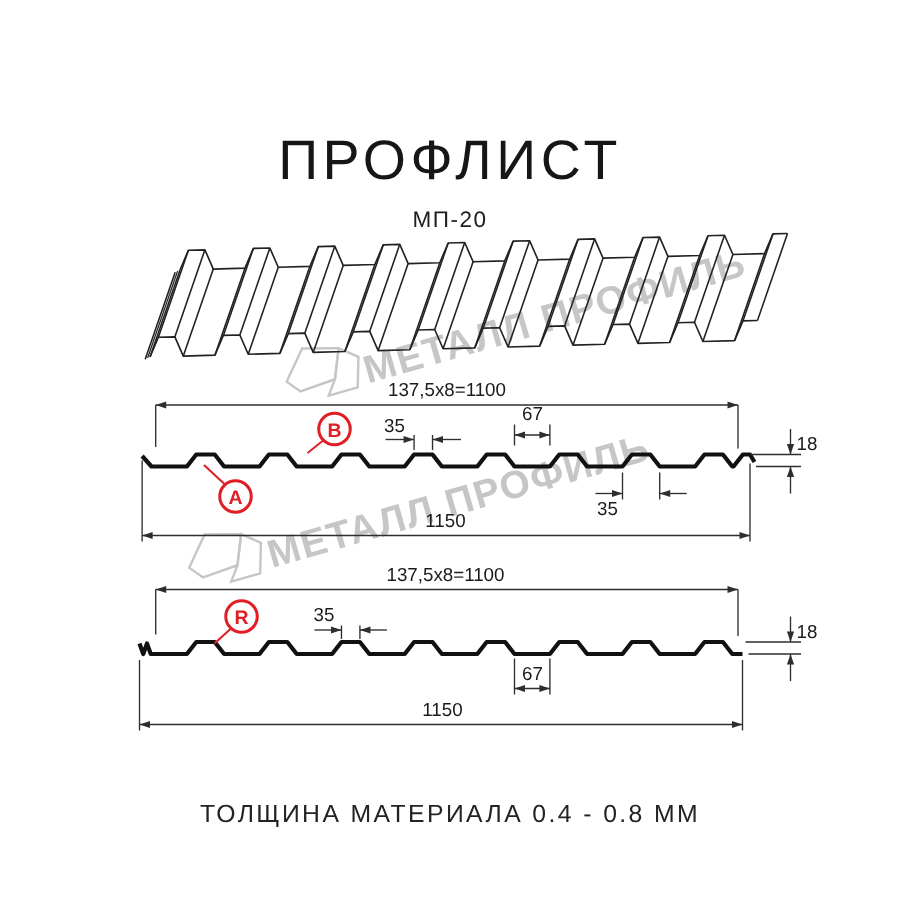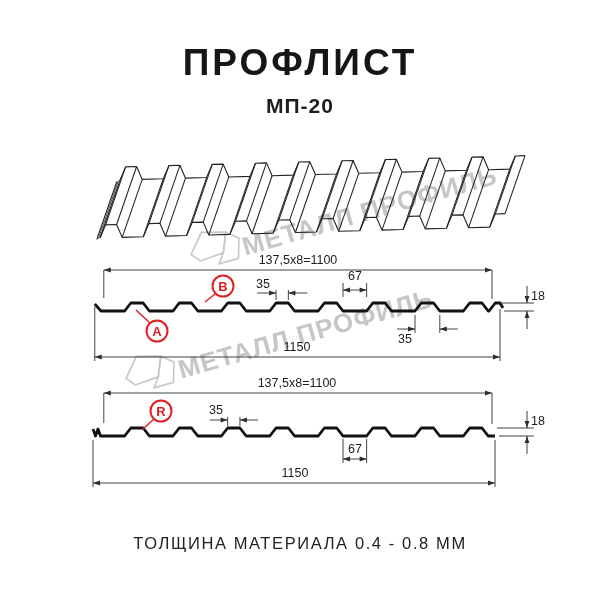--- a/index.html
+++ b/index.html
@@ -1,21 +1,21 @@
 <!DOCTYPE html>
 <html><head>
 <meta charset="utf-8">
 <style>
   html,body{margin:0;padding:0;background:#fff;}
   .page{position:relative;width:600px;height:600px;background:#fff;overflow:hidden;
         font-family:"Liberation Sans",sans-serif;}
   .layer{position:absolute;left:0;top:0;}
   .hdr{position:absolute;left:0;top:44px;width:600px;text-align:center;}
-  .title{font-size:37px;font-weight:700;letter-spacing:3px;color:#161616;line-height:1;}
-  .subtitle{margin-top:13px;font-size:21px;font-weight:700;letter-spacing:1px;color:#1e1e1e;}
+  .title{font-size:37px;font-weight:400;letter-spacing:3px;color:#161616;line-height:1;margin-top:44px;}
+  .subtitle{margin-top:13px;font-size:15px;font-weight:400;letter-spacing:1px;color:#1e1e1e;}
   .ftr{position:absolute;left:0;top:534px;width:600px;text-align:center;
        font-size:16.5px;font-weight:400;letter-spacing:1.6px;color:#232323;}
   .wm-text{position:absolute;white-space:nowrap;font-size:26px;font-weight:700;
            letter-spacing:1px;transform:rotate(-16deg);transform-origin:left center;}
   .wm-logo{position:absolute;}
   svg text.dim{font-family:"Liberation Sans",sans-serif;font-size:12.5px;fill:#1c1c1c;}
   svg text.mark{font-family:"Liberation Sans",sans-serif;font-size:13px;font-weight:700;}
 </style>
 </head>
 <body>

